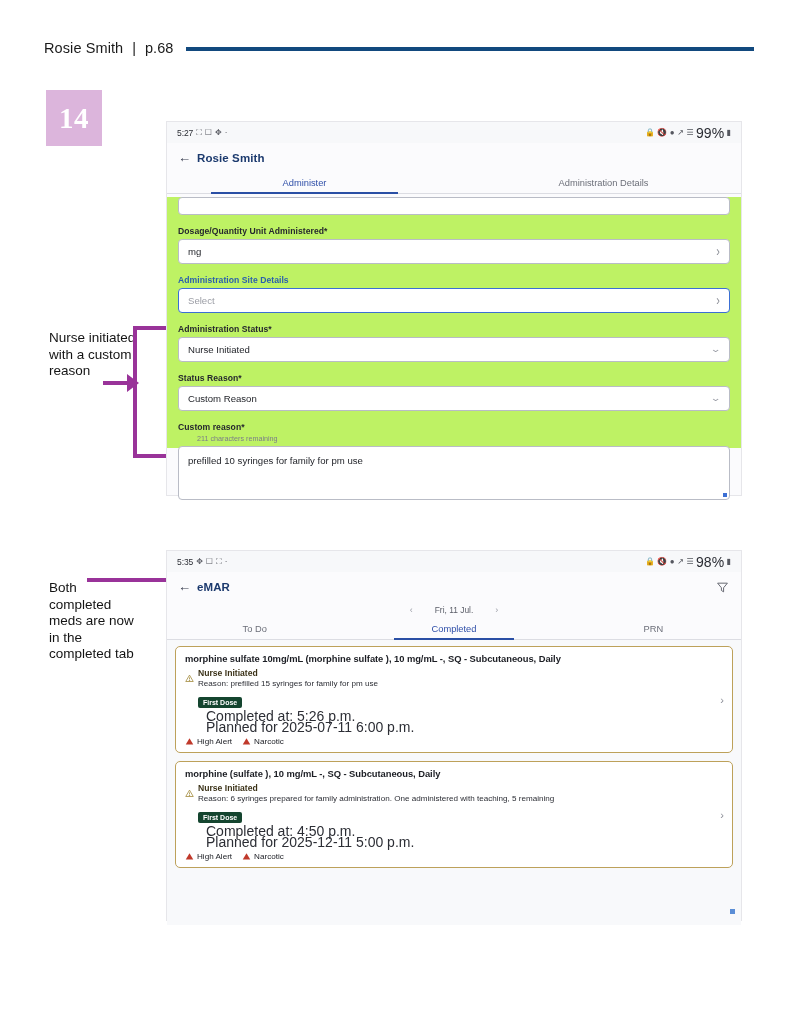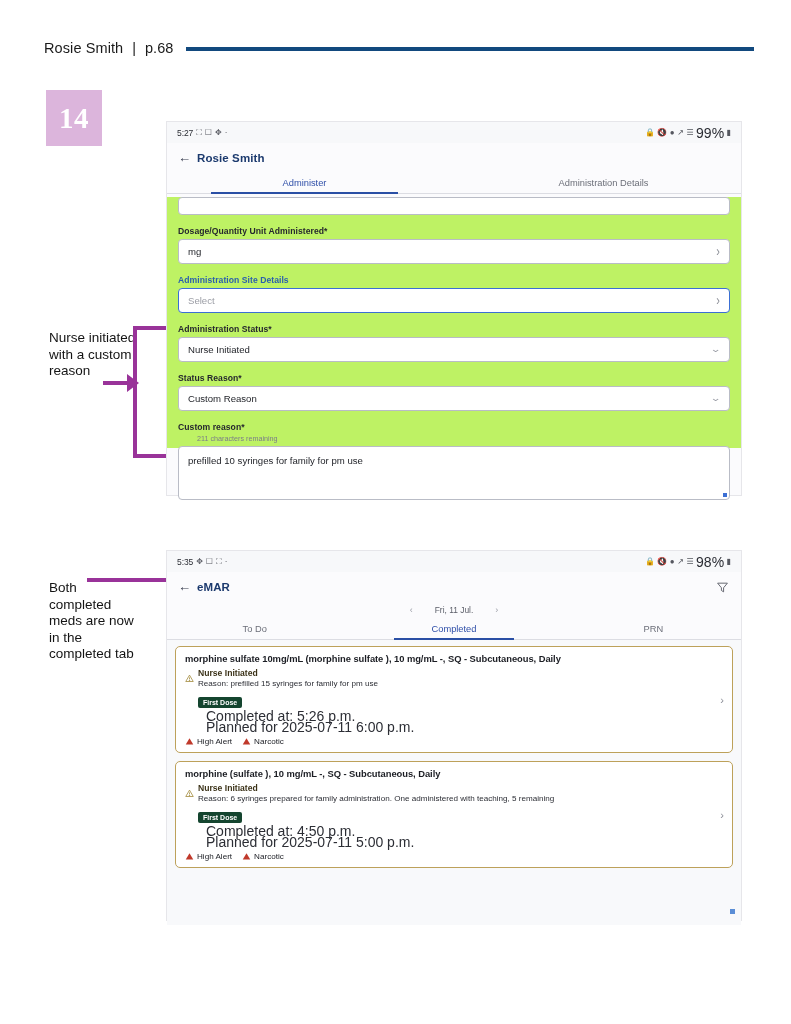--- a/index.html
+++ b/index.html
@@ -315,21 +315,21 @@
               <path d="M12 3 L22 20 L2 20 Z"></path>
                 <line x1="12" y1="9" x2="12" y2="14"></line>
                 <circle cx="12" cy="17" r="0.8" fill="#9c8330"></circle>
             </svg>
           </span>
           <span class="mc-status-txt">Nurse Initiated</span>
         </div>
         <div class="mc-reason">Reason: 6 syringes prepared for family administration.  One administered with teaching,  5 remaining</div>
         <div class="badge-first">First Dose</div>
         <div class="mc-line">Completed at: 4:50 p.m.</div>
-        <div class="mc-line">Planned for 2025-07-11 5:00 p.m.</div>
+        <div class="mc-line">Planned for 2025-12-11 5:00 p.m.</div>
         <div class="mc-flags">
           <span class="flag">
             <span class="flag-tri">
               <svg width="9" height="9" viewBox="0 0 24 24">
                   <path d="M12 3 L22 20 L2 20 Z" fill="#c0392b"></path>
                 </svg>
             </span>
             <span>High Alert</span>
           </span>
           <span class="flag">

